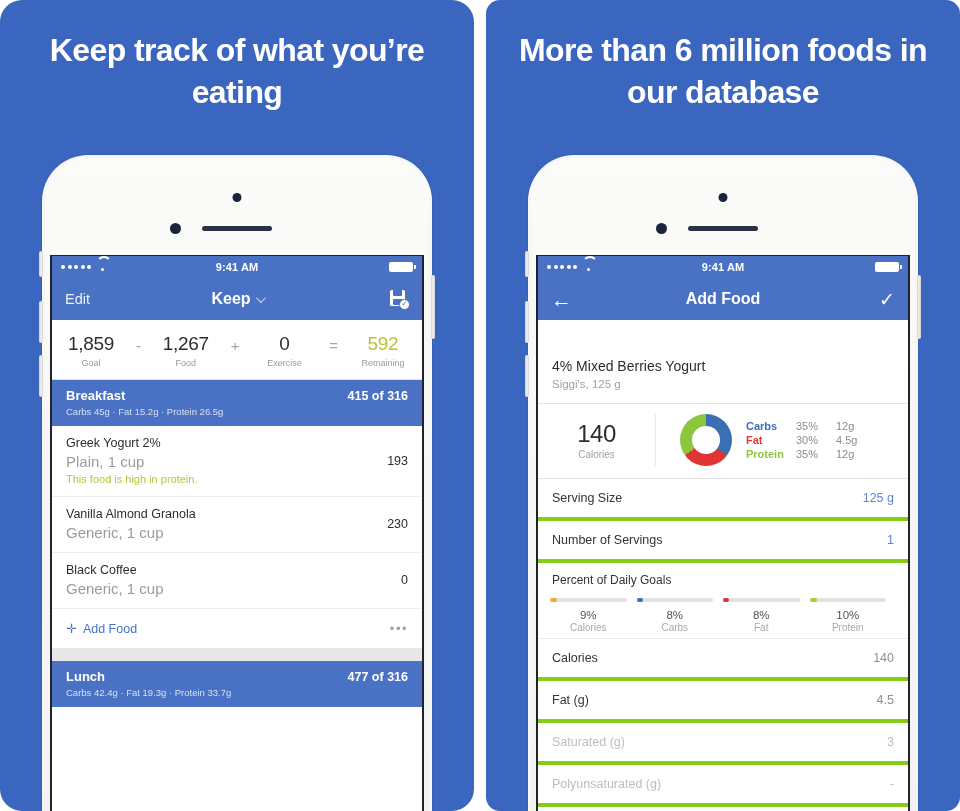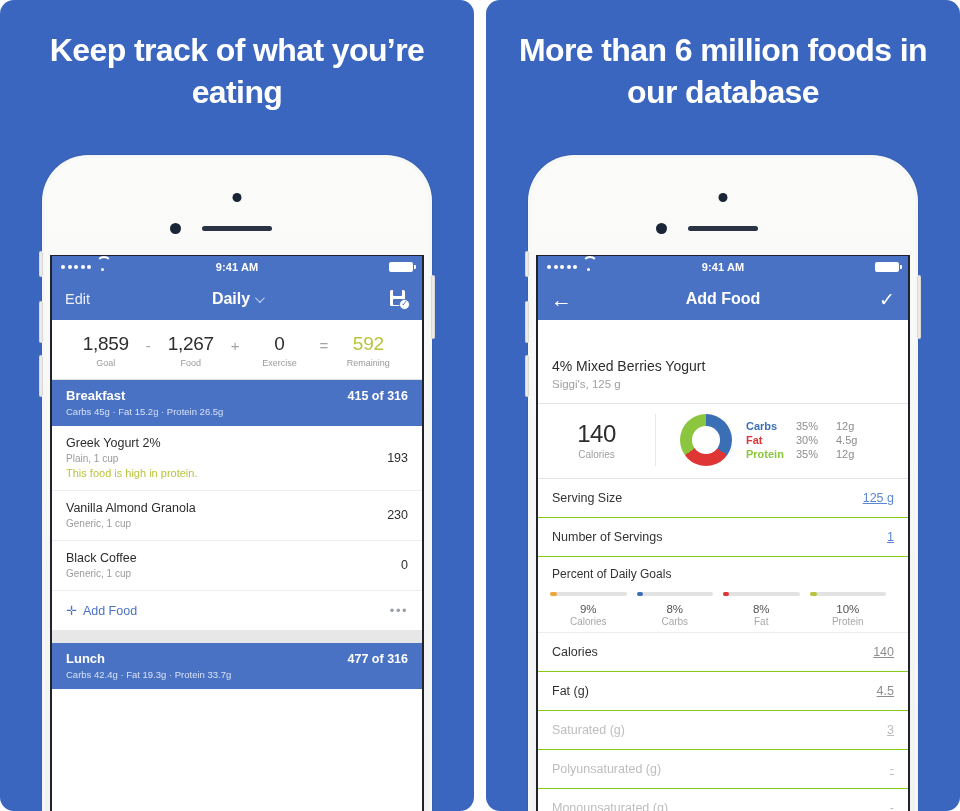--- a/index.html
+++ b/index.html
@@ -13,21 +13,21 @@
 
   
   .panel {
     position: relative;
     width: 474px; height: 811px;
     background: #3a66c0;
     border-radius: 14px;
     overflow: hidden;
     flex: 0 0 auto;
   }
-  .panel.left { margin-left: 0; }
+  .panel.left { margin-left: 0; border-radius: 22px; }
   .panel.right { margin-left: 0; }
 
   .headline {
     position: absolute;
     top: 30px; left: 0; right: 0;
     text-align: center;
     color: #ffffff;
     font-size: 32px;
     font-weight: bold;
     line-height: 1.30;
@@ -173,21 +173,21 @@
   .save-icon .badge {
     position: absolute; right: -1px; bottom: -1px;
     width: 11px; height: 11px; border-radius: 50%;
     background: #fff; border: 1.5px solid #4a72c4;
     display: flex; align-items: center; justify-content: center;
     font-size: 8px; color: #4a72c4; line-height: 1;
   }
 
   
   .summary {
-    display: flex; align-items: center; justify-content: center;
+    display: flex; align-items: center; justify-content: space-between;
     padding: 13px 10px 11px;
     background: #fff;
     border-bottom: 1px solid #e0e0e0;
   }
   .sum-cell { text-align: center; min-width: 58px; }
   .sum-val { font-size: 19px; color: #2e2e2e; letter-spacing: -0.3px; }
   .sum-val.remain { color: #b9c43c; }
   .sum-lbl { font-size: 9px; color: #9a9a9a; margin-top: 3px; }
   .sum-op { font-size: 15px; color: #a3a3a3; padding: 0 11px; position: relative; top: -5px; }
 
@@ -202,21 +202,21 @@
   .meal-macros { font-size: 9.5px; color: #d6e0f4; margin-top: 3px; }
   .meal-cal { font-size: 12.5px; font-weight: bold; white-space: nowrap; padding-top: 1px; }
 
   .food-row {
     display: flex; align-items: center; justify-content: space-between;
     padding: 10px 14px 11px;
     border-bottom: 1px solid #eeeeee;
     background: #fff;
   }
   .food-name { font-size: 12.5px; color: #2d2d2d; }
-  .food-desc { font-size: 10px; color: #9b9b9b; margin-top: 3px; }
+  .food-desc { font-size: 15px; color: #9b9b9b; margin-top: 3px; }
   .food-note { font-size: 11px; color: #b9c43c; margin-top: 3px; }
   .food-cal { font-size: 12.5px; color: #2d2d2d; white-space: nowrap; padding-left: 10px; }
 
   .addfood-row {
     display: flex; align-items: center; justify-content: space-between;
     padding: 12px 14px;
     background: #fff;
   }
   .addfood { font-size: 12.5px; color: #4a72c4; display: flex; align-items: center; gap: 6px; }
   .plus { font-size: 13px; font-weight: bold; }
@@ -251,25 +251,25 @@
   .macro-list { font-size: 11px; }
   .macro-line { display: flex; align-items: baseline; margin: 2px 0; }
   .m-name { width: 50px; font-weight: bold; }
   .m-pct { width: 40px; color: #8d8d8d; }
   .m-amt { color: #8d8d8d; }
 
   .kv-row {
     display: flex; align-items: center; justify-content: space-between;
     padding: 12px 14px;
     background: #fff;
-    border-bottom: 1px solid #84cc16;
+    border-bottom: 4px solid #84cc16;
     font-size: 12.5px;
   }
   .kv-key { color: #333; }
-  .kv-val { color: #8e8e8e; text-decoration: underline; }
+  .kv-val { color: #8e8e8e; }
   .kv-val.link { color: #5b86d6; }
   .kv-row.muted .kv-key, .kv-row.muted .kv-val { color: #bdbdbd; }
 
   .goals-block { background: #fff; padding: 10px 12px 5px; border-bottom: 1px solid #ededed; }
   .goals-title { font-size: 12px; color: #333; margin-bottom: 11px; padding-left: 2px; }
   .goals-row { display: flex; }
   .goal-item { flex: 1; padding-right: 10px; }
   .goal-track {
     height: 4px; background: #e2e2e2; border-radius: 2px; position: relative;
   }
@@ -314,21 +314,21 @@
           <div class="sb-right">
             <span class="battery"></span>
           </div>
         </div>
 
         <div class="navbar">
           <div class="nav-left">
             <span class="nav-action">Edit</span>
           </div>
           <div class="nav-title">
-            <span>Daily</span>
+            <span>Keep</span>
             <span class="chev-down"></span>
           </div>
           <div class="nav-right">
             <span class="save-icon">
               <span class="disk"></span>
                 <span class="badge">✓</span>
             </span>
           </div>
         </div>
 

